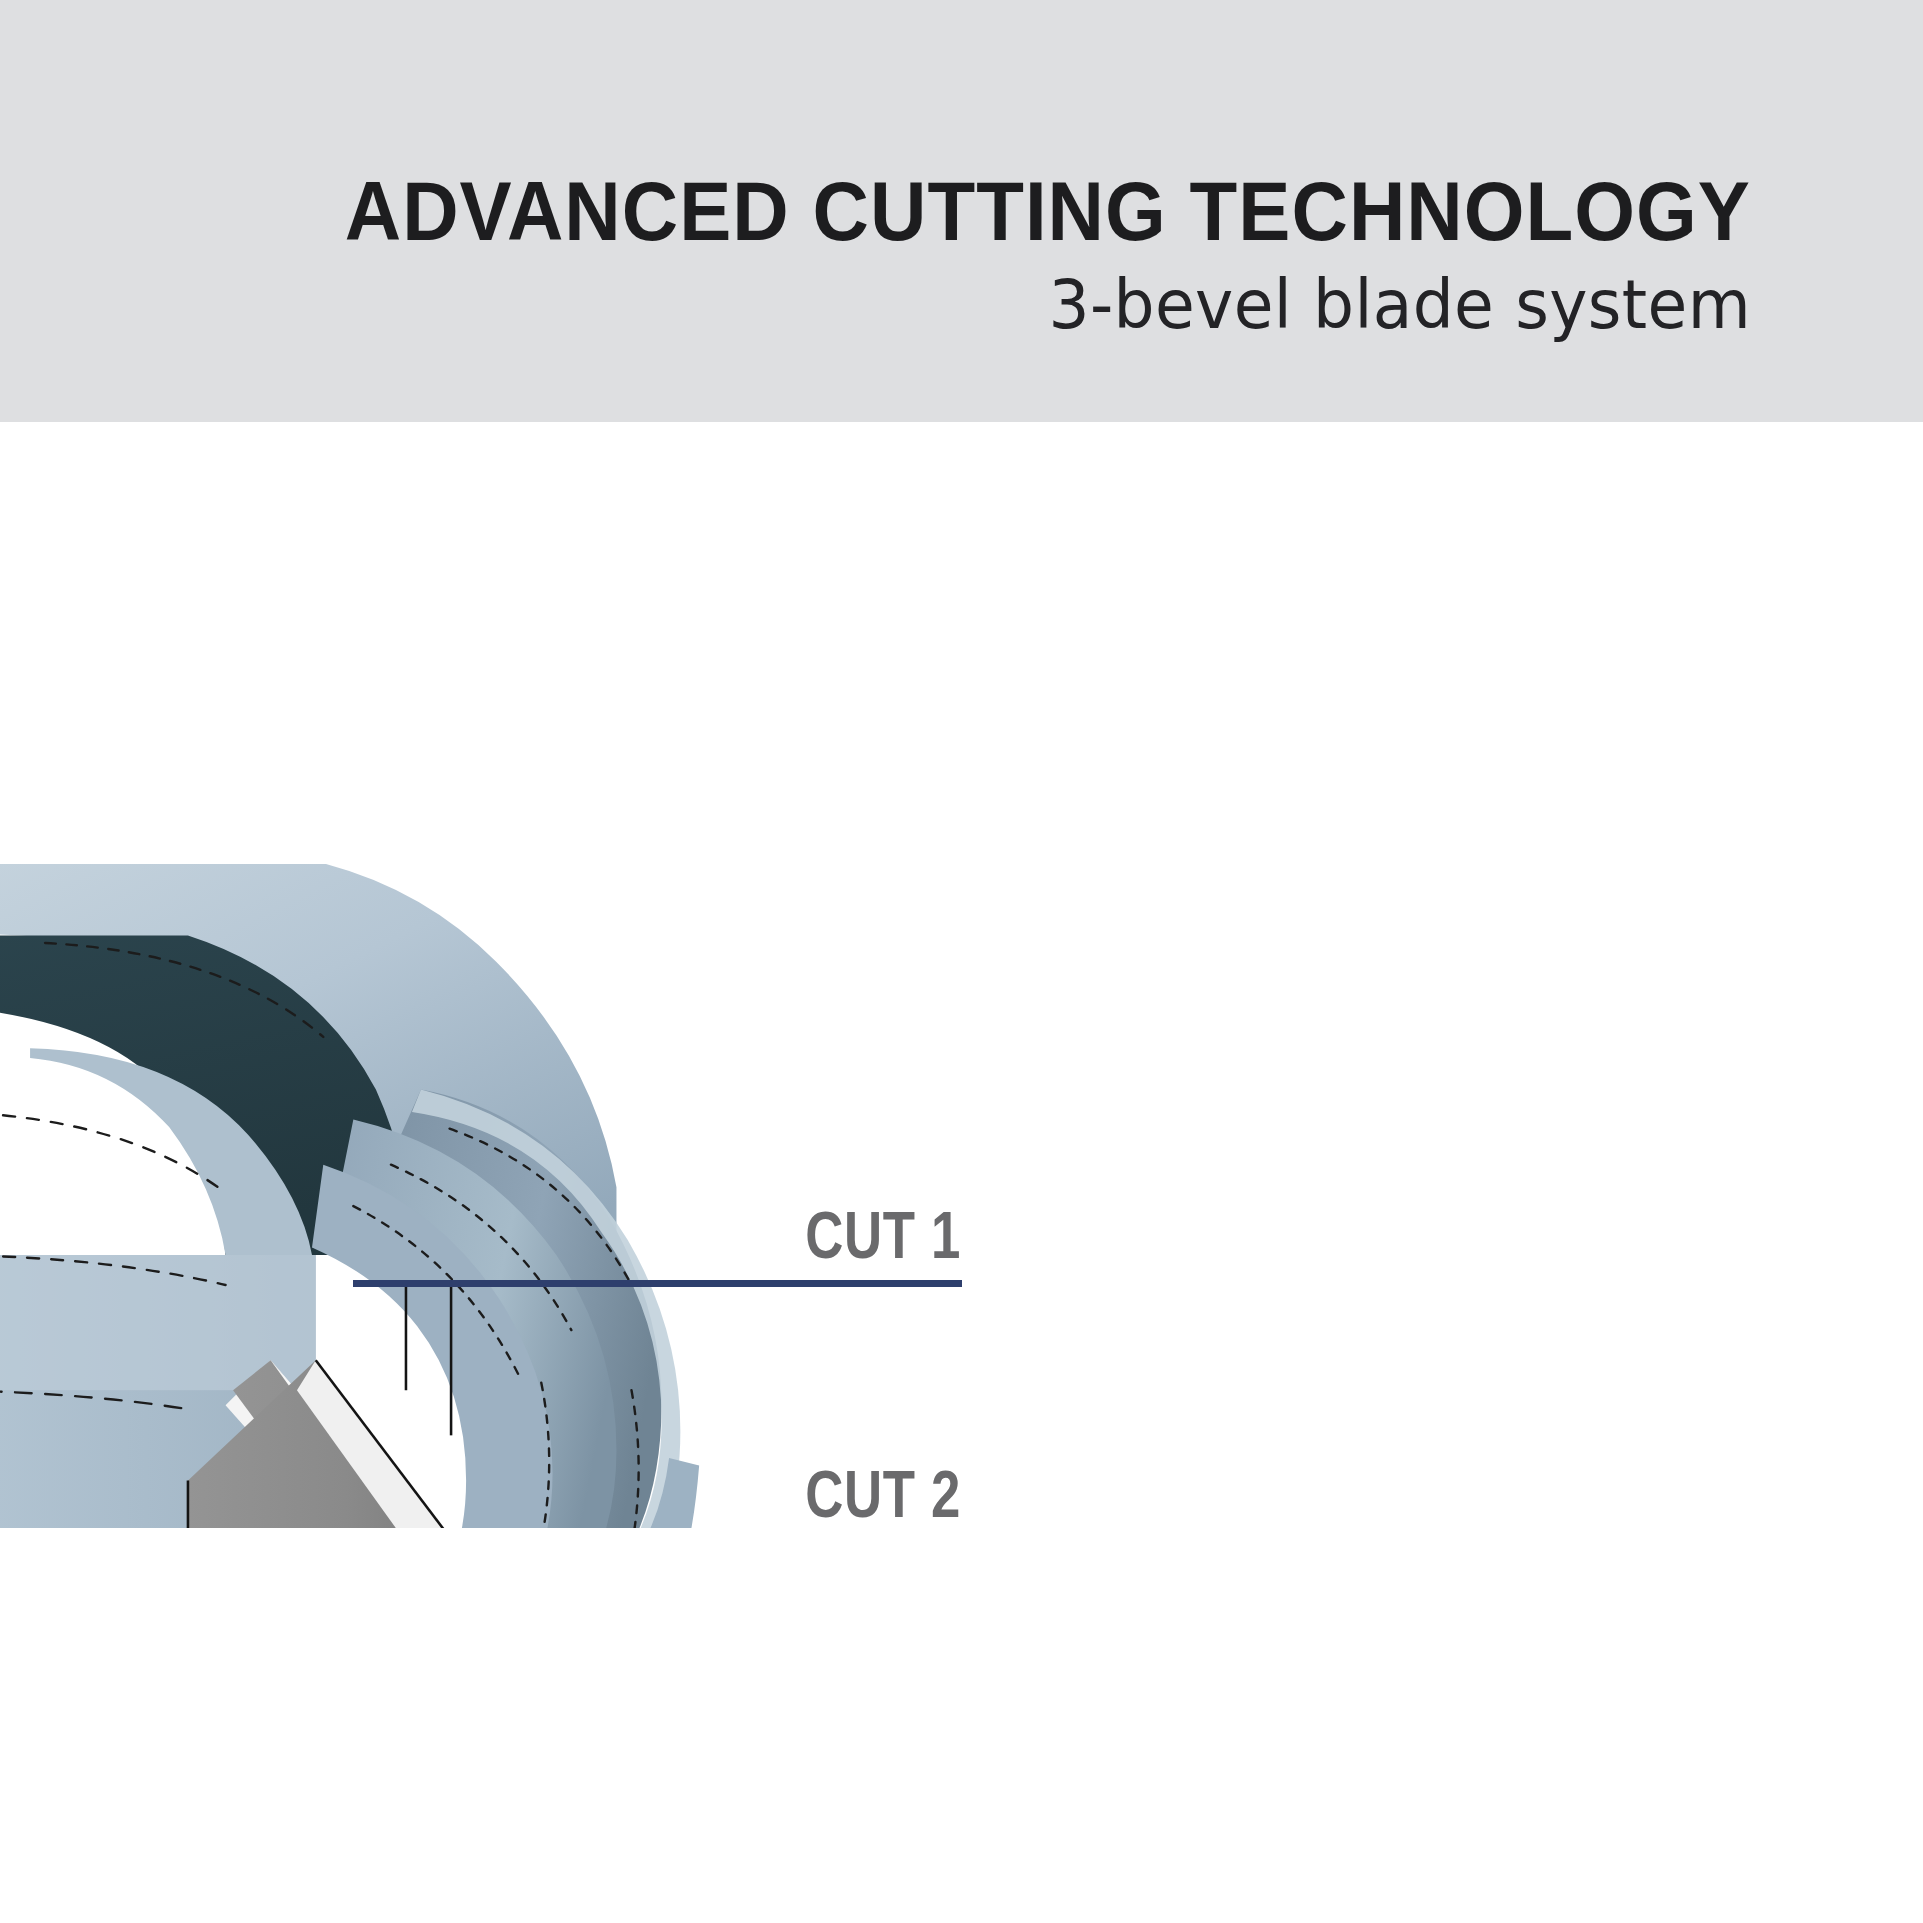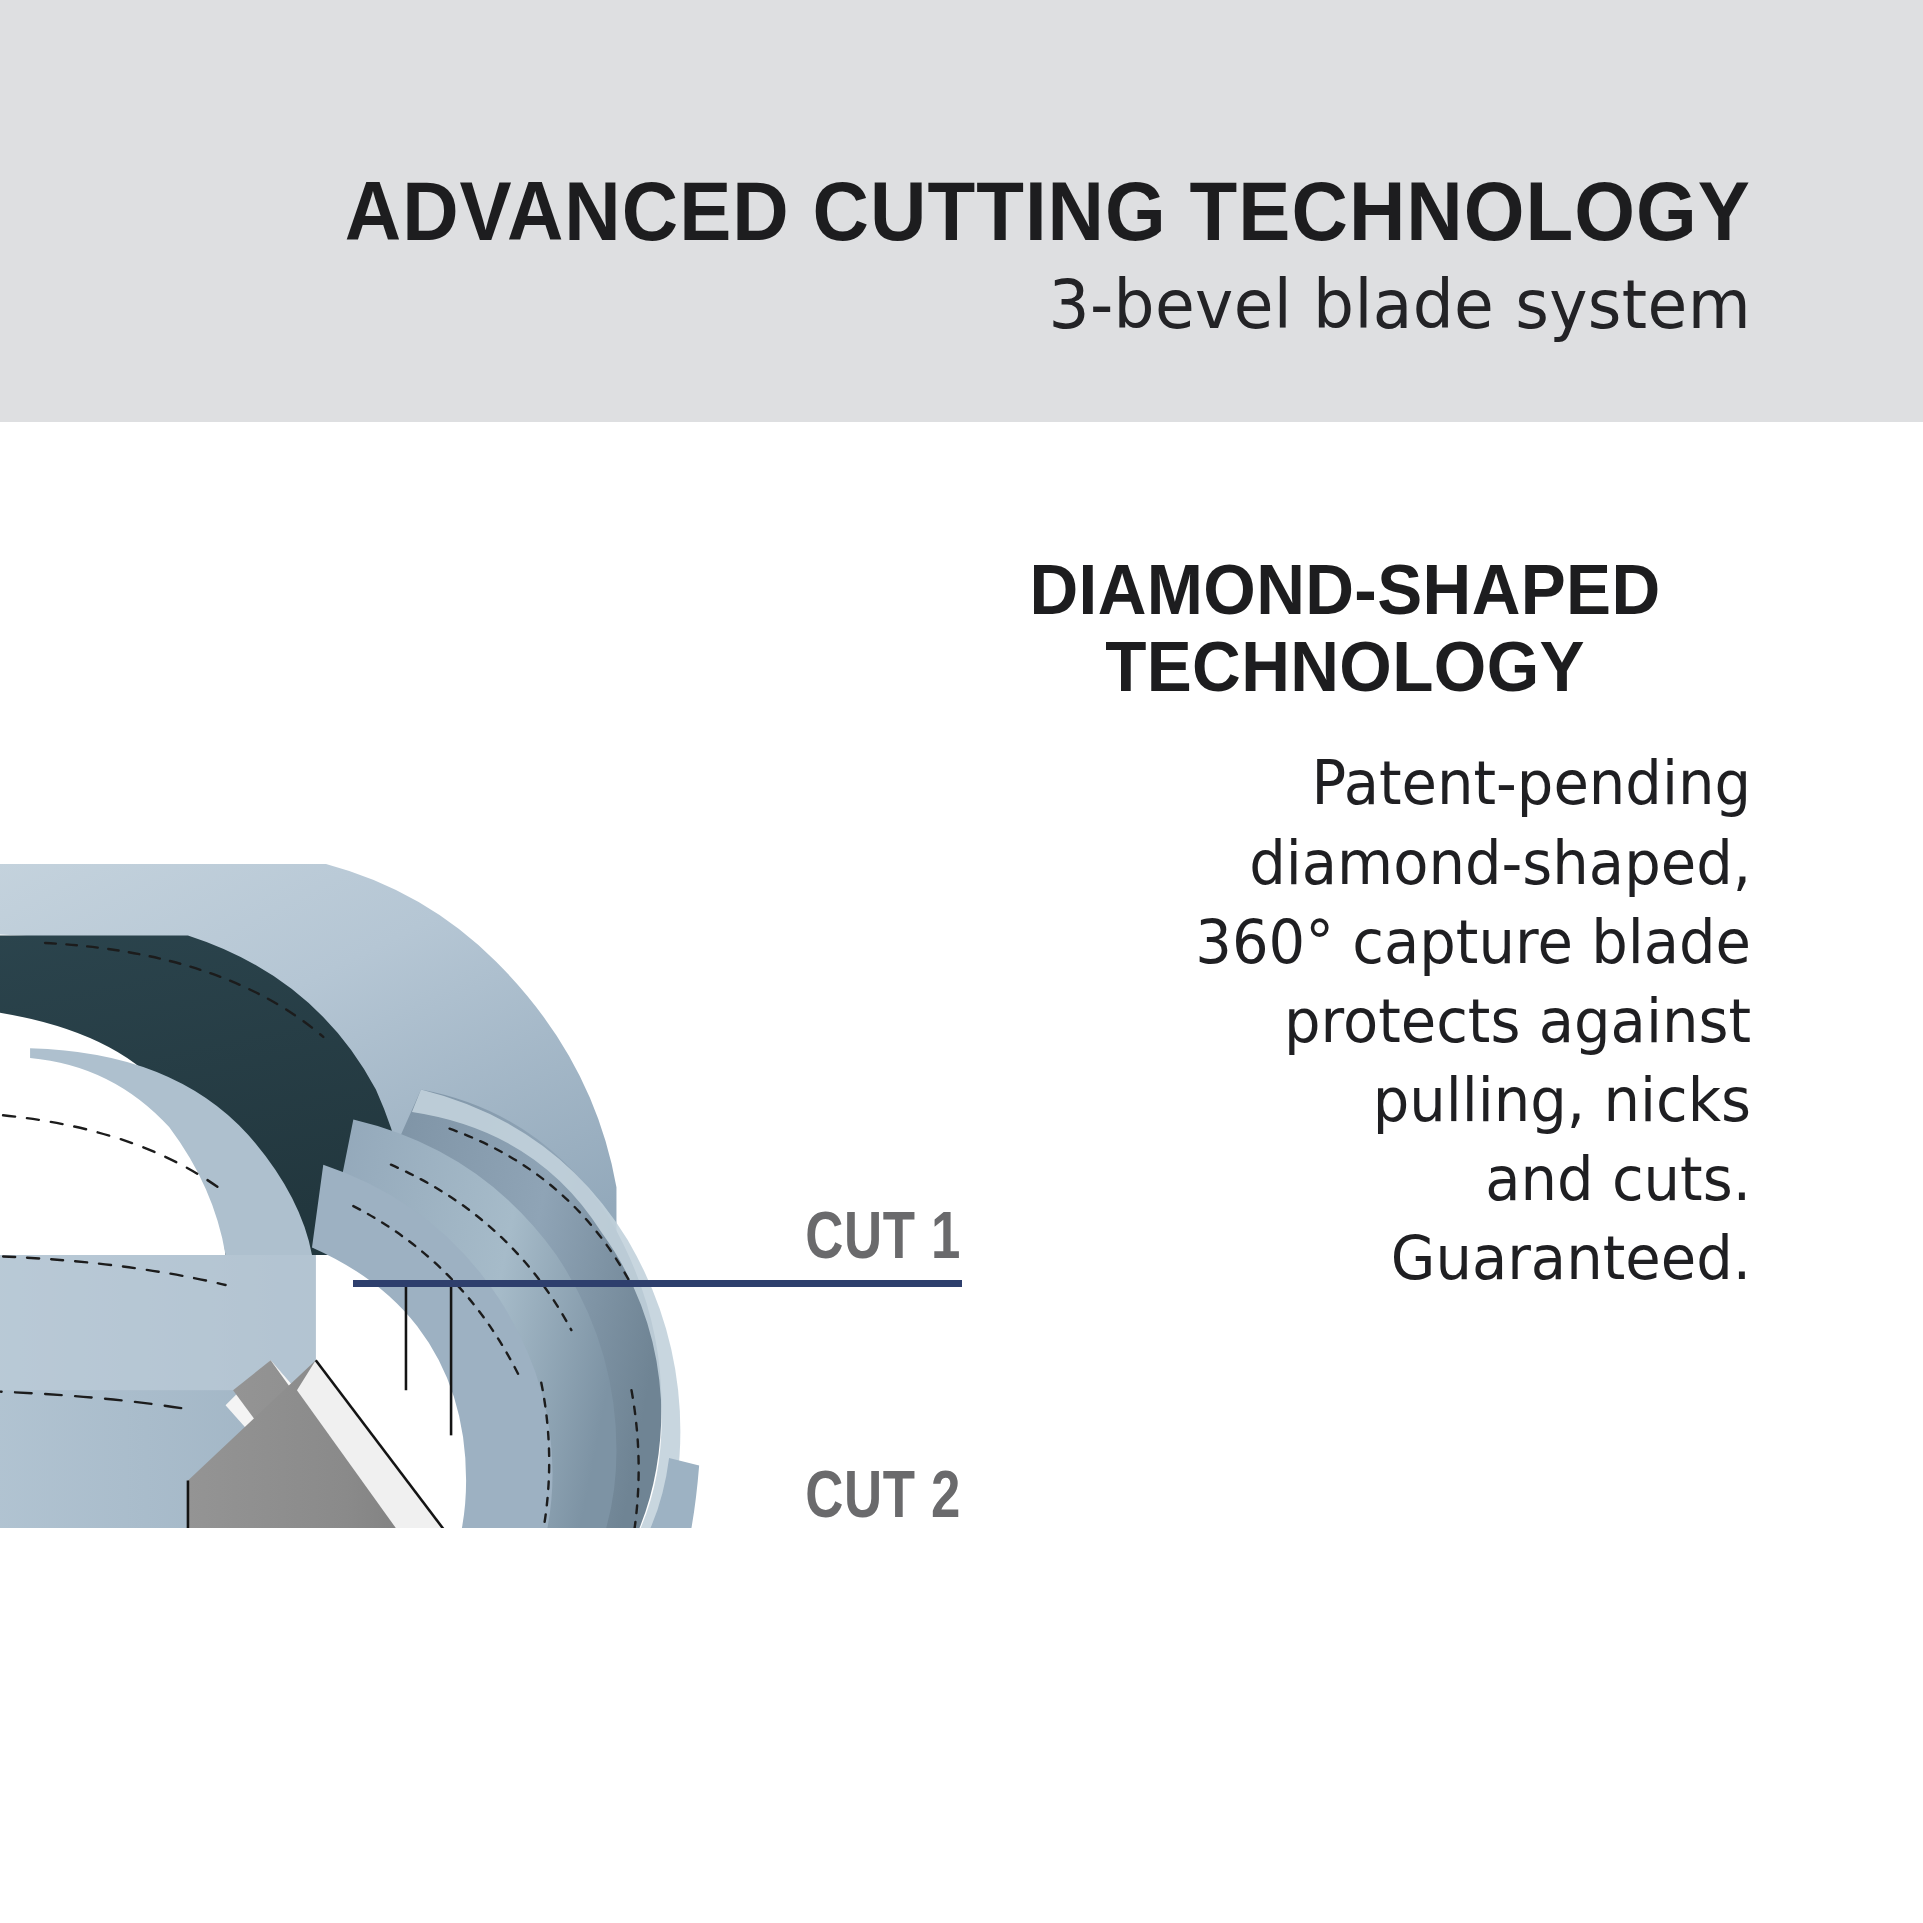--- a/index.html
+++ b/index.html
@@ -243,19 +243,15 @@
   <div class="callout">
     <div class="callout-label" style="left:585px;top:1461px;width:376px;">CUT 2</div>
     <div class="callout-line" style="left:500px;top:1542px;width:462px;"></div>
   </div>
 
   <div class="callout">
     <div class="callout-label" style="left:585px;top:1595px;width:376px;">CUT 3</div>
     <div class="callout-line" style="left:398px;top:1674px;width:564px;"></div>
   </div>
 
-  <div id="feature-block">
-    <h2 id="feature-heading">DIAMOND-SHAPED<br>TECHNOLOGY</h2>
-    <p id="feature-body">Patent-pending<br>diamond-shaped,<br>360° capture blade<br>protects against<br>pulling, nicks<br>and cuts.<br>Guaranteed.</p>
-  </div>
 
 </div>
 
 
 </body></html>

